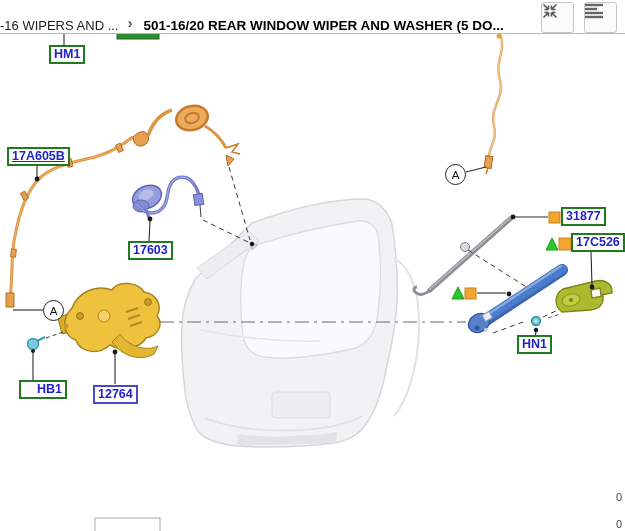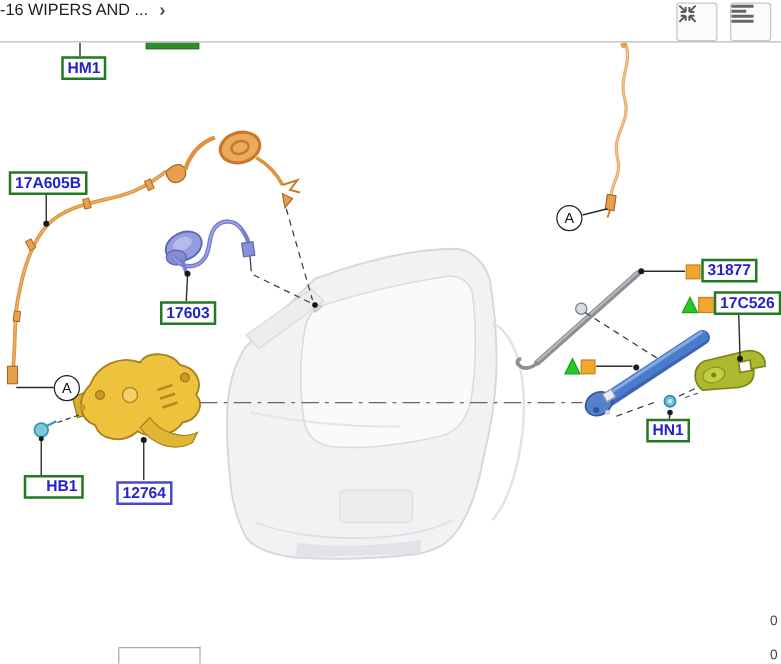--- a/index.html
+++ b/index.html
@@ -1,21 +1,21 @@
 <!DOCTYPE html>
 <html><head>
 <meta charset="utf-8">
 <style>
   html,body{margin:0;padding:0;width:625px;height:531px;overflow:hidden;
     background:#fff;font-family:"Liberation Sans",sans-serif;position:relative;}
   #stage{position:absolute;inset:0;width:625px;height:531px;}
   
   .topbar{position:absolute;left:0;top:0;width:625px;height:33px;background:#fff;
     border-bottom:1px solid #b9b9b9;z-index:5;}
-  .crumbs{position:absolute;left:0;top:0;height:33px;display:flex;align-items:flex-start;
+  .crumbs{position:absolute;left:0;top:0;height:33px;display:flex;align-items:flex-end;
     white-space:nowrap;overflow:hidden;max-width:535px;}
   .crumb-parent{font-size:13px;color:#1c1c1c;}
   .crumb-sep{font-size:15px;color:#555;margin:0 11px 2px 9px;font-weight:bold;}
   .crumb-title{font-size:13.5px;font-weight:bold;color:#000;}
   .iconbtn{position:absolute;top:2px;width:31px;height:29px;border:1px solid #c6c6c6;
     border-radius:3px;background:#fbfbfb;display:flex;align-items:center;justify-content:center;}
   
   svg{position:absolute;left:0;top:0;}
   
   .callout{position:absolute;background:#fff;border:2px solid #217a21;color:#2222c8;
@@ -194,20 +194,21 @@
 
     <g stroke="#aaa" stroke-width="1">
       <path d="M95,518 L95,531 M160,517 L160,531 M95,518 L160,518" fill="none"></path>
     </g>
   </svg>
 
   <div class="topbar">
     <div class="crumbs">
       <span class="crumb-parent">-16 WIPERS AND ...</span>
       <span class="crumb-sep">›</span>
+      <span class="crumb-title">501-16/20 REAR WINDOW WIPER AND WASHER (5 DO...</span>
     </div>
     <div class="iconbtn" style="left:541px;">
       <svg width="16" height="16" viewBox="0 0 16 16">
         <g stroke="#555" stroke-width="1.6" fill="none">
           <path d="M6.5,6.5 L1.5,1.5 M6.5,6.5 L6.5,2.5 M6.5,6.5 L2.5,6.5"></path>
           <path d="M9.5,6.5 L14.5,1.5 M9.5,6.5 L9.5,2.5 M9.5,6.5 L13.5,6.5"></path>
           <path d="M6.5,9.5 L1.5,14.5 M6.5,9.5 L6.5,13.5 M6.5,9.5 L2.5,9.5"></path>
           <path d="M9.5,9.5 L14.5,14.5 M9.5,9.5 L9.5,13.5 M9.5,9.5 L13.5,9.5"></path>
         </g>
       </svg>
@@ -218,21 +219,21 @@
           <path d="M0,2 L18,2"></path>
             <path d="M0,6 L12,6"></path>
             <path d="M0,10 L18,10"></path>
             <path d="M0,14 L18,14"></path>
         </g>
       </svg>
     </div>
   </div>
 
   <div class="callout" style="left:49px;top:45px;text-align:center;">HM1</div>
-  <div class="callout" style="left:7px;top:137px;">17A605B</div>
+  <div class="callout" style="left:7px;top:147px;text-decoration:underline;">17A605B</div>
   <div class="callout" style="left:128px;top:241px;text-align:right;">17603</div>
   <div class="callout" style="left:19px;top:380px;padding-left:16px;">HB1</div>
   <div class="callout blue" style="left:93px;top:385px;">12764</div>
   <div class="callout" style="left:561px;top:207px;">31877</div>
   <div class="callout" style="left:571px;top:233px;">17C526</div>
   <div class="callout" style="left:517px;top:335px;">HN1</div>
 
   <div class="amarker" style="left:43px;top:300px;">A</div>
   <div class="amarker" style="left:445px;top:164px;">A</div>
 

